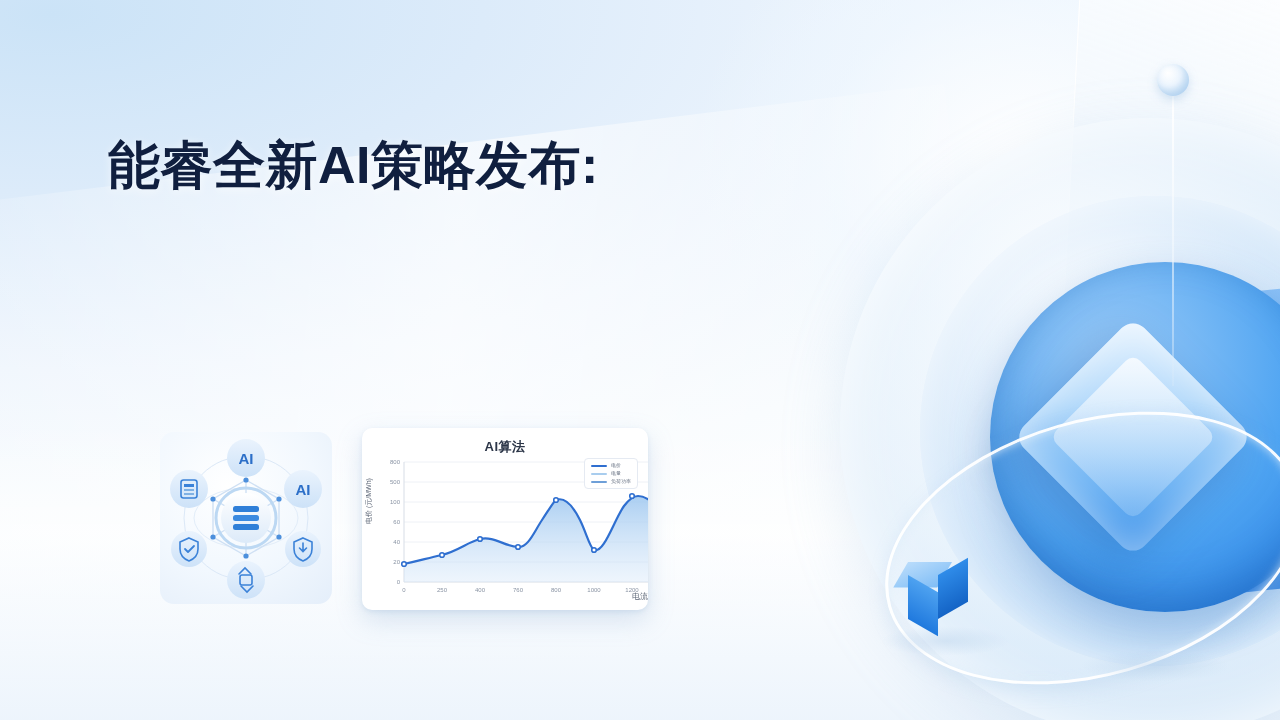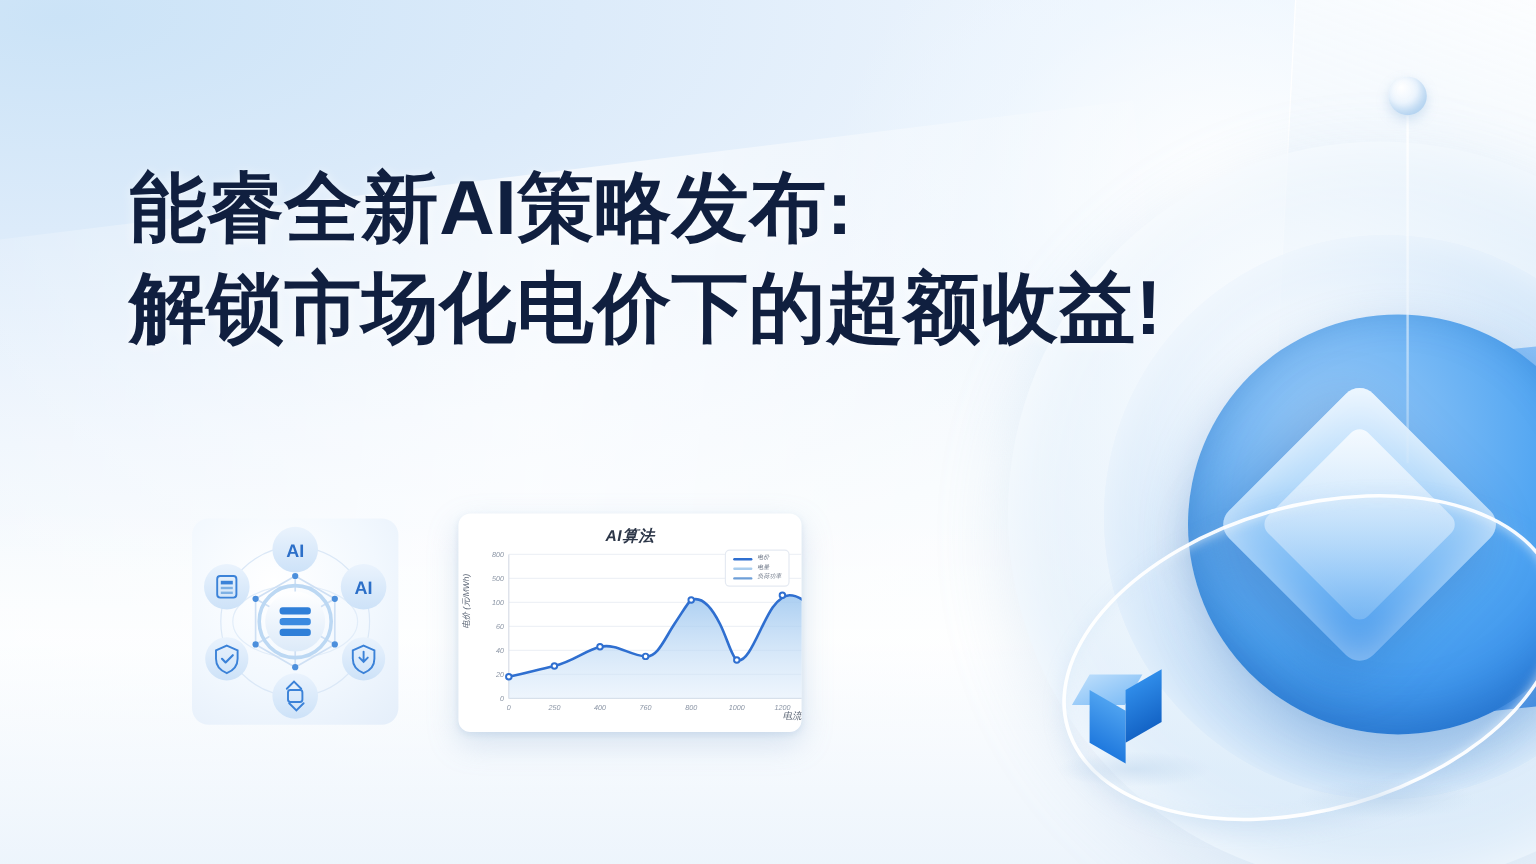--- a/index.html
+++ b/index.html
@@ -114,39 +114,38 @@
   }
   .shadow-blob{
     position:absolute;border-radius:50%;
     background:radial-gradient(ellipse at center, rgba(176,204,232,.38), rgba(176,204,232,0) 70%);
     pointer-events:none;
   }
   
   .headline{
     position:absolute;left:108px;top:132px;width:980px;
     color:#101f3f;
-    font-size:64px;font-weight:bold;line-height:1.30;
+    font-size:52px;font-weight:bold;line-height:1.30;
     letter-spacing:.5px;
     text-shadow:0 2px 10px rgba(255,255,255,.65);
   }
   .headline .line{display:block;white-space:nowrap;}
   
   .hexpanel{
     position:absolute;left:160px;top:432px;width:172px;height:172px;
     background:radial-gradient(circle at 40% 32%, #ffffff 0%, #f2f8fe 55%, #e4eefa 100%);
     border-radius:14px;
   }
   .hexpanel svg{display:block;}
   
   .card{
-    position:absolute;left:382px;top:428px;width:286px;height:182px;
+    position:absolute;left:362px;top:428px;width:286px;height:182px;
     background:#ffffff;border-radius:10px;
     box-shadow:0 10px 26px rgba(130,165,205,.28), 0 2px 5px rgba(130,165,205,.18);
     overflow:hidden;
-    font-style:italic;
   }
   .card-title{
     position:absolute;left:0;right:0;top:10px;text-align:center;
     font-size:13px;font-weight:bold;color:#2c3648;letter-spacing:.5px;
   }
   .plot{position:absolute;left:0;top:0;width:326px;height:182px;}
   .legend{
     position:absolute;right:10px;top:30px;
     background:rgba(255,255,255,.94);
     border:1px solid #e5eaf2;border-radius:4px;
@@ -191,21 +190,20 @@
   <div class="shadow-blob" style="left:880px;top:626px;width:130px;height:30px;"></div>
   <div class="shadow-blob" style="left:1080px;top:650px;width:150px;height:32px;"></div>
   <div class="cube">
     <span class="top"></span>
     <span class="left"></span>
     <span class="right"></span>
   </div>
 
   <div class="headline">
     <span class="line">能睿全新AI策略发布:</span>
-    <span class="line">解锁市场化电价下的超额收益!</span>
   </div>
 
   <div class="hexpanel">
     <svg width="172" height="172" viewBox="0 0 172 172">
       <defs>
         <linearGradient id="nodeGrad" x1="0" y1="0" x2="0" y2="1">
           <stop offset="0%" stop-color="#eaf3fd"></stop>
             <stop offset="100%" stop-color="#cde2f8"></stop>
         </linearGradient>
         <linearGradient id="coreGrad" x1="0" y1="0" x2="0" y2="1">

